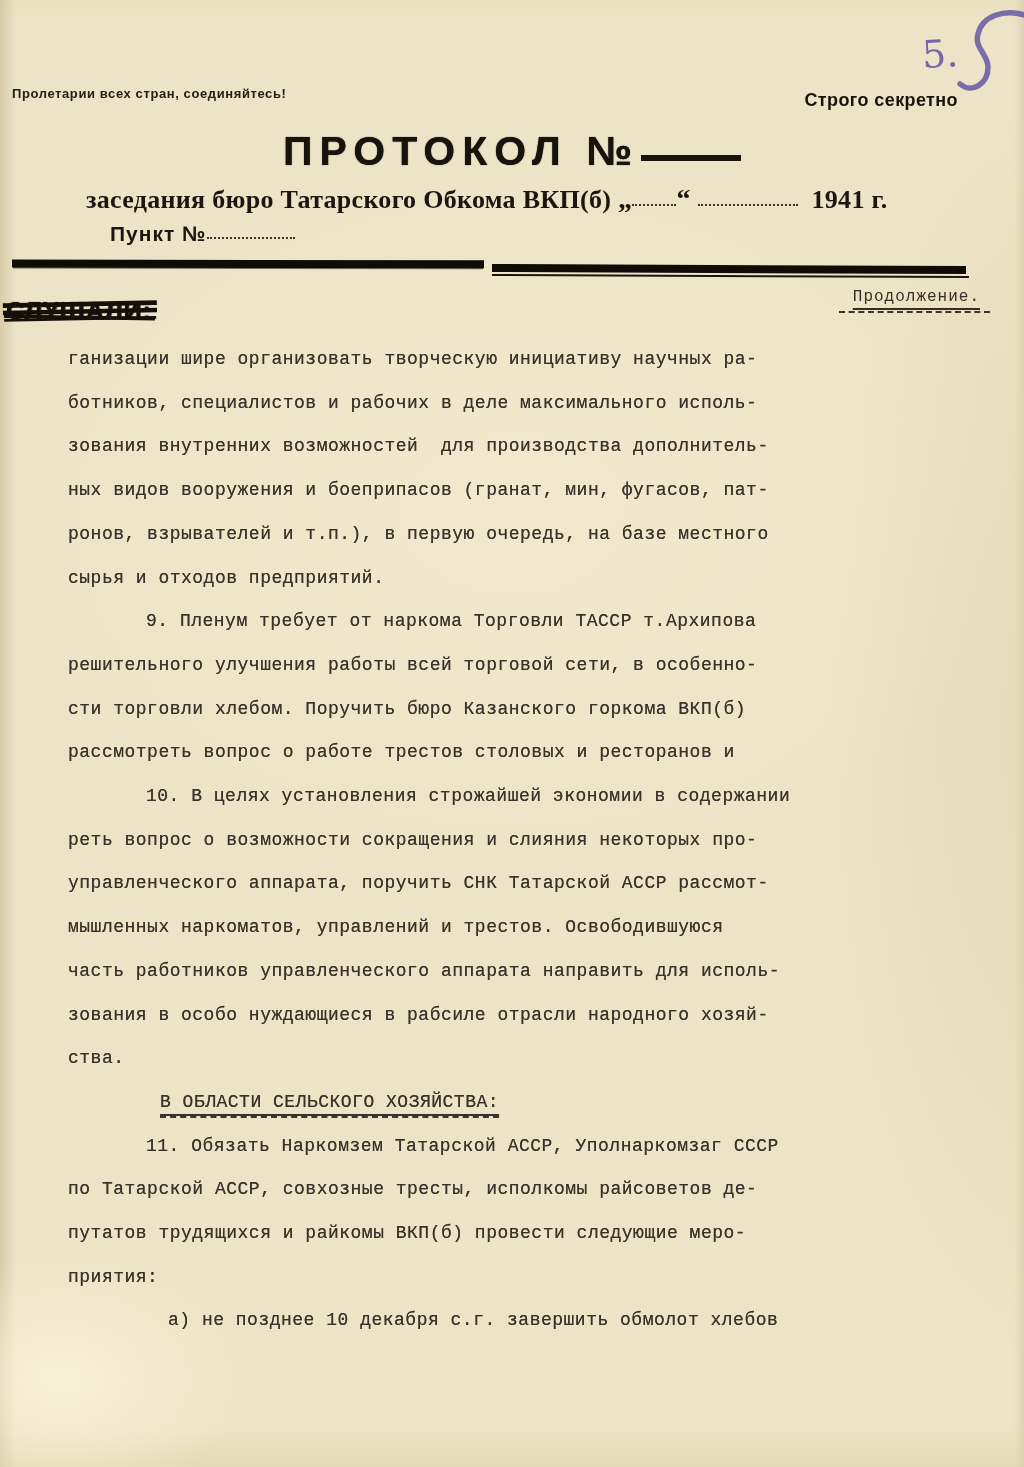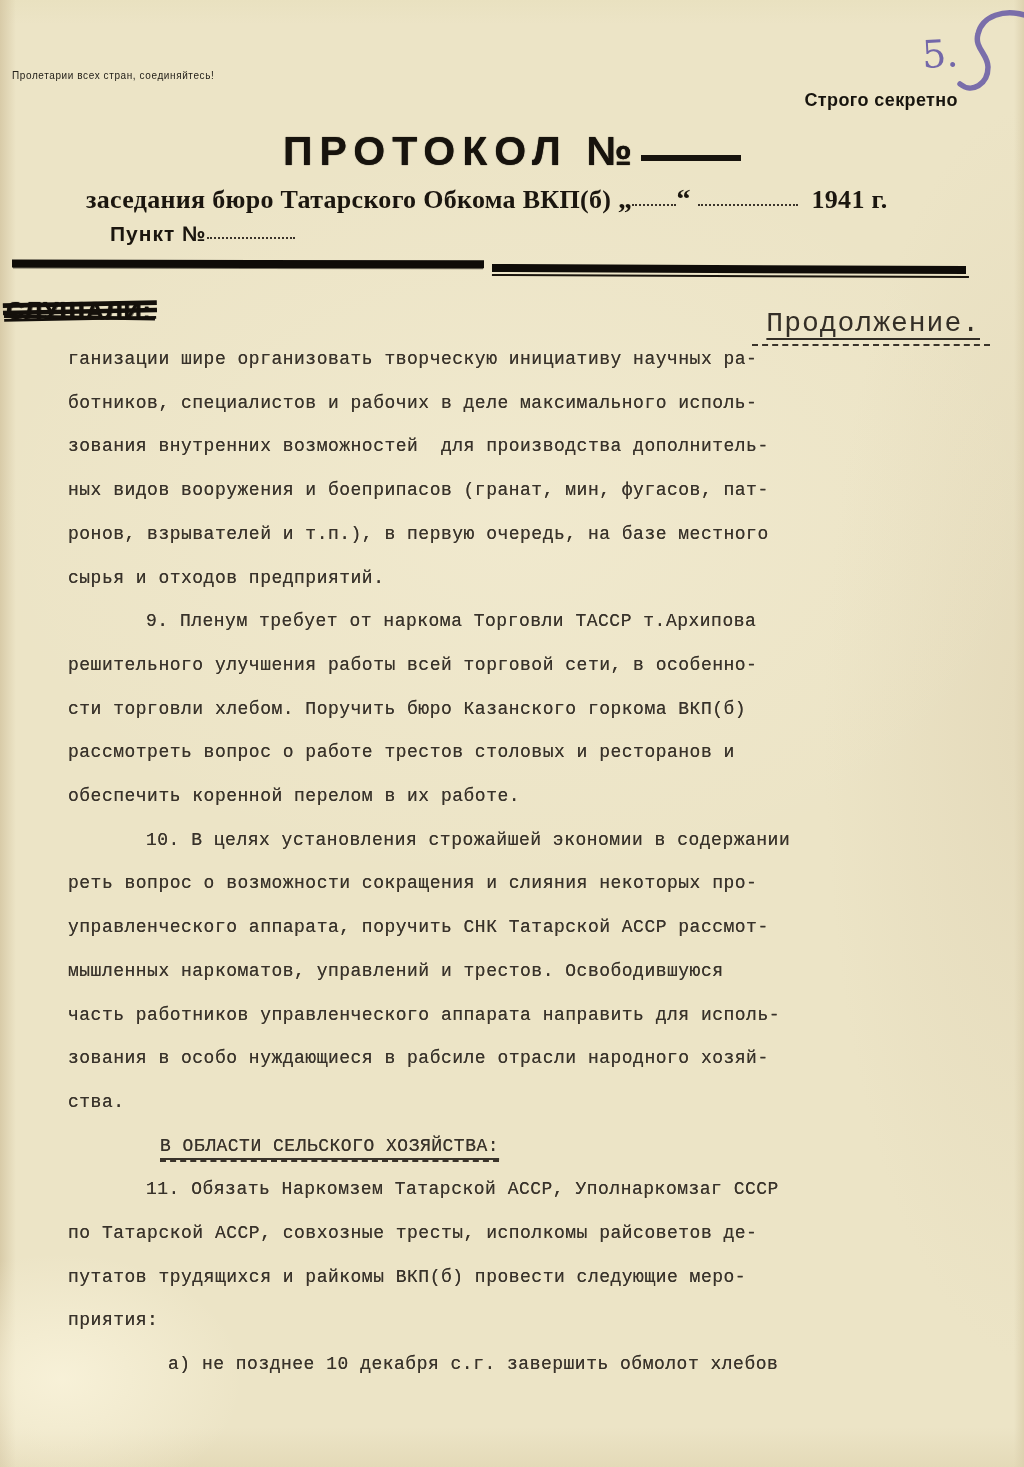--- a/index.html
+++ b/index.html
@@ -15,22 +15,22 @@
       radial-gradient(ellipse 700px 500px at 50% 35%, rgba(248,242,220,.35), rgba(248,242,220,0) 75%),
       radial-gradient(ellipse 300px 900px at 101% 50%, rgba(222,210,178,.55), rgba(222,210,178,0) 70%),
       linear-gradient(90deg, #d8cba8 0px, rgba(216,203,168,0) 16px),
       linear-gradient(270deg, #ddd2b0 0px, rgba(221,210,176,0) 10px),
       linear-gradient(0deg, #e4dab8 0px, rgba(228,218,184,0) 40px),
       linear-gradient(180deg, #e9e1c0 0px, rgba(233,225,192,0) 24px),
       #ece4c6;
   }
   
   .slogan {
-    position:absolute; left:12px; top:70px;
-    font-size:10px; font-weight:400; letter-spacing:.6px;
+    position:absolute; left:12px; top:86px;
+    font-size:13px; font-weight:700; letter-spacing:.6px;
     color:#23201a; transform:scaleY(1.05);
   }
   .secret {
     position:absolute; right:66px; top:90px;
     font-size:18px; font-weight:800; letter-spacing:.4px; color:#17140e;
   }
   .title-row {
     position:absolute; left:0; top:128px; width:100%;
     text-align:center; white-space:nowrap;
   }
@@ -68,23 +68,23 @@
   .blot::before {
     content:""; position:absolute; left:-3px; right:-5px; top:42%; height:5px;
     background:#14100b; transform:rotate(-1.2deg);
     box-shadow:0 -8px 0 0 #14100b, 0 8px 0 -1px #14100b;
   }
   .blot::after {
     content:""; position:absolute; left:-2px; right:-3px; top:66%; height:4px;
     background:#14100b; transform:rotate(1deg);
   }
   .continuation {
-    position:absolute; right:34px; top:308px;
+    position:absolute; right:34px; top:288px;
     font-family:"Liberation Mono","DejaVu Sans Mono",monospace;
-    font-size:28px; color:#332e26; letter-spacing:1px;
+    font-size:16px; color:#332e26; letter-spacing:1px;
   }
   .u-solid-dash {
     display:inline-block; padding:0 10px 5px 14px;
     text-decoration:underline; text-decoration-thickness:1.5px; text-underline-offset:7px;
     border-bottom:2px dashed #3a342a;
   }
   
   .body-text { position:absolute; left:68px; top:338px; width:930px; }
   .line {
     font-family:"Liberation Mono","DejaVu Sans Mono",monospace;
@@ -151,21 +151,20 @@
     <div class="line">ганизации шире организовать творческую инициативу научных ра-</div>
     <div class="line">ботников, специалистов и рабочих в деле максимального исполь-</div>
     <div class="line">зования внутренних возможностей  для производства дополнитель-</div>
     <div class="line">ных видов вооружения и боеприпасов (гранат, мин, фугасов, пат-</div>
     <div class="line">ронов, взрывателей и т.п.), в первую очередь, на базе местного</div>
     <div class="line">сырья и отходов предприятий.</div>
     <div class="line ind1">9. Пленум требует от наркома Торговли ТАССР т.Архипова</div>
     <div class="line">решительного улучшения работы всей торговой сети, в особенно-</div>
     <div class="line">сти торговли хлебом. Поручить бюро Казанского горкома ВКП(б)</div>
     <div class="line">рассмотреть вопрос о работе трестов столовых и ресторанов и</div>
-    <div class="line">обеспечить коренной перелом в их работе.</div>
     <div class="line ind1">10. В целях установления строжайшей экономии в содержании</div>
     <div class="line">реть вопрос о возможности сокращения и слияния некоторых про-</div>
     <div class="line">управленческого аппарата, поручить СНК Татарской АССР рассмот-</div>
     <div class="line">мышленных наркоматов, управлений и трестов. Освободившуюся</div>
     <div class="line">часть работников управленческого аппарата направить для исполь-</div>
     <div class="line">зования в особо нуждающиеся в рабсиле отрасли народного хозяй-</div>
     <div class="line">ства.</div>
     <div class="line indh"><span class="head-u">В ОБЛАСТИ СЕЛЬСКОГО ХОЗЯЙСТВА:</span></div>
     <div class="line ind1">11. Обязать Наркомзем Татарской АССР, Уполнаркомзаг СССР</div>
     <div class="line">по Татарской АССР, совхозные тресты, исполкомы райсоветов де-</div>

